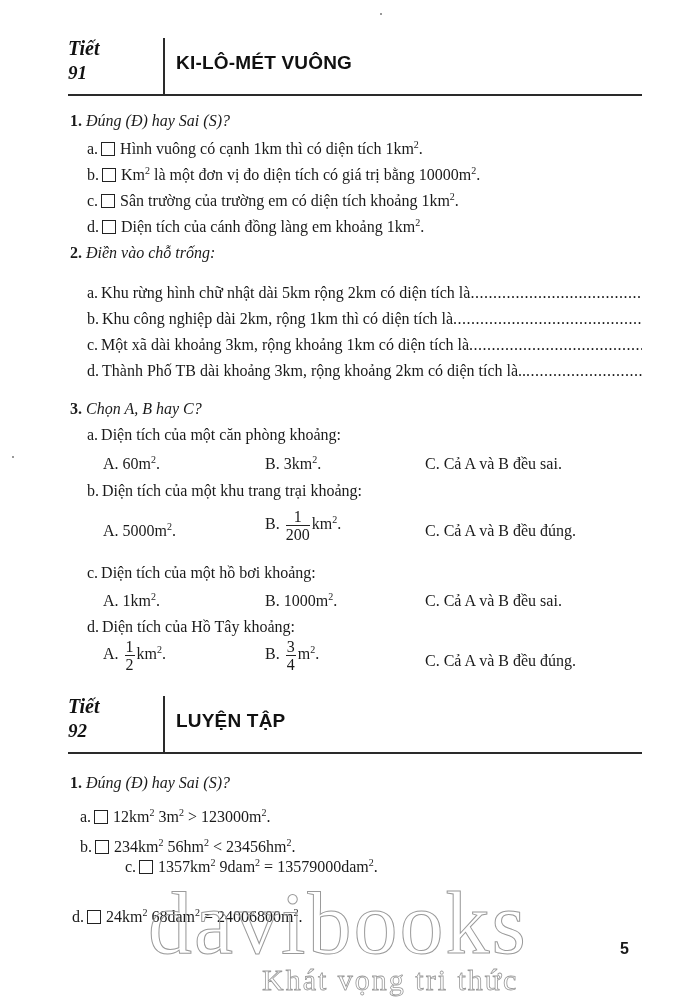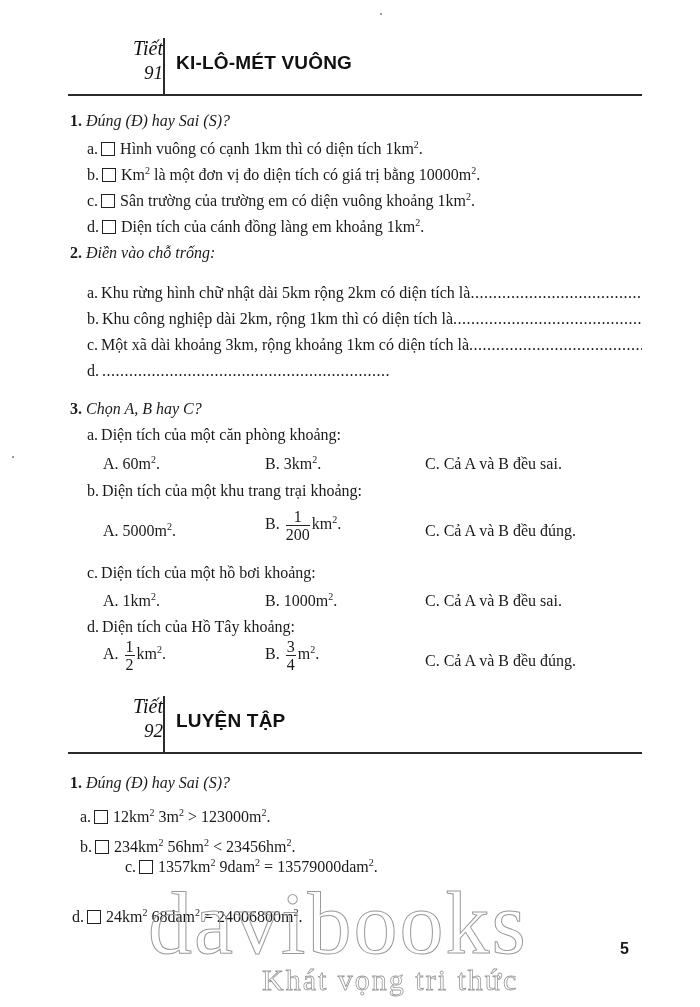--- a/index.html
+++ b/index.html
@@ -5,22 +5,22 @@
   html, body { margin: 0; padding: 0; background: #ffffff; }
   body {
     width: 700px; height: 1007px; position: relative; overflow: hidden;
     font-family: "Liberation Serif", "DejaVu Serif", serif;
     color: #1a1a1a;
   }
   .lesson-header { position: absolute; left: 68px; width: 574px; height: 62px; }
   .lesson-header .hline { position: absolute; left: 0; right: 0; bottom: 0; height: 2px; background: #2a2a2a; }
   .lesson-header .vline { position: absolute; left: 95px; top: 4px; bottom: 0; width: 2px; background: #2a2a2a; }
   .lesson-label {
-    position: absolute; left: 0; width: 95px; top: 2px; text-align: right;
-    font-family: "Liberation Serif", "DejaVu Serif", serif; font-style: italic; font-weight: normal;
+    position: absolute; left: 0; width: 95px; top: 2px; text-align: left;
+    font-family: "Liberation Serif", "DejaVu Serif", serif; font-style: italic; font-weight: bold;
     font-size: 20px; line-height: 24px; color: #111;
   }
   .lesson-label .num { display: block; font-size: 19px; line-height: 26px; }
   .lesson-title {
     position: absolute; left: 108px; top: 18px;
     font-family: "Liberation Sans", "DejaVu Sans", sans-serif; font-weight: bold; font-size: 19px; color: #111;
     letter-spacing: 0.2px;
   }
   .q-heading { position: absolute; left: 70px; font-size: 16px; }
   .q-heading .qnum { font-weight: bold; font-style: normal; }
@@ -70,21 +70,21 @@
   <span class="qnum">1.</span>
   <span class="qtext">Đúng (Đ) hay Sai (S)?</span>
 </div>
 <div class="line" style="top:140px;">
   <span class="lbl">a.</span><span class="cb"></span><span>Hình vuông có cạnh 1km thì có diện tích 1km</span><sup>2</sup><span>.</span>
 </div>
 <div class="line" style="top:166px;">
   <span class="lbl">b.</span><span class="cb"></span><span>Km</span><sup>2</sup><span> là một đơn vị đo diện tích có giá trị bằng 10000m</span><sup>2</sup><span>.</span>
 </div>
 <div class="line" style="top:192px;">
-  <span class="lbl">c.</span><span class="cb"></span><span>Sân trường của trường em có diện vuông khoảng 1km</span><sup>2</sup><span>.</span>
+  <span class="lbl">c.</span><span class="cb"></span><span>Sân trường của trường em có diện tích khoảng 1km</span><sup>2</sup><span>.</span>
 </div>
 <div class="line" style="top:218px;">
   <span class="lbl">d.</span><span class="cb"></span><span>Diện tích của cánh đồng làng em khoảng 1km</span><sup>2</sup><span>.</span>
 </div>
 
 <div class="q-heading" style="top:244px;">
   <span class="qnum">2.</span>
   <span class="qtext">Điền vào chỗ trống:</span>
 </div>
 <div class="line" style="top:284px; width:555px; display:flex;">
@@ -97,20 +97,21 @@
     <span>Khu công nghiệp dài 2km, rộng 1km thì có diện tích là</span>
     <span class="dots" style="flex:1;">................................................................</span>
 </div>
 <div class="line" style="top:336px; width:555px; display:flex;">
   <span class="lbl">c.</span>
     <span>Một xã dài khoảng 3km, rộng khoảng 1km có diện tích là</span>
     <span class="dots" style="flex:1;">................................................................</span>
 </div>
 <div class="line" style="top:362px; width:555px; display:flex;">
   <span class="lbl">d.</span>
+    <span>Thành Phố TB dài khoảng 3km, rộng khoảng 2km có diện tích là..</span>
     <span class="dots" style="flex:1;">................................................................</span>
 </div>
 
 <div class="q-heading" style="top:400px;">
   <span class="qnum">3.</span>
   <span class="qtext">Chọn A, B hay C?</span>
 </div>
 
 <div class="line" style="top:426px;">
   <span class="lbl">a.</span><span>Diện tích của một căn phòng khoảng:</span>

